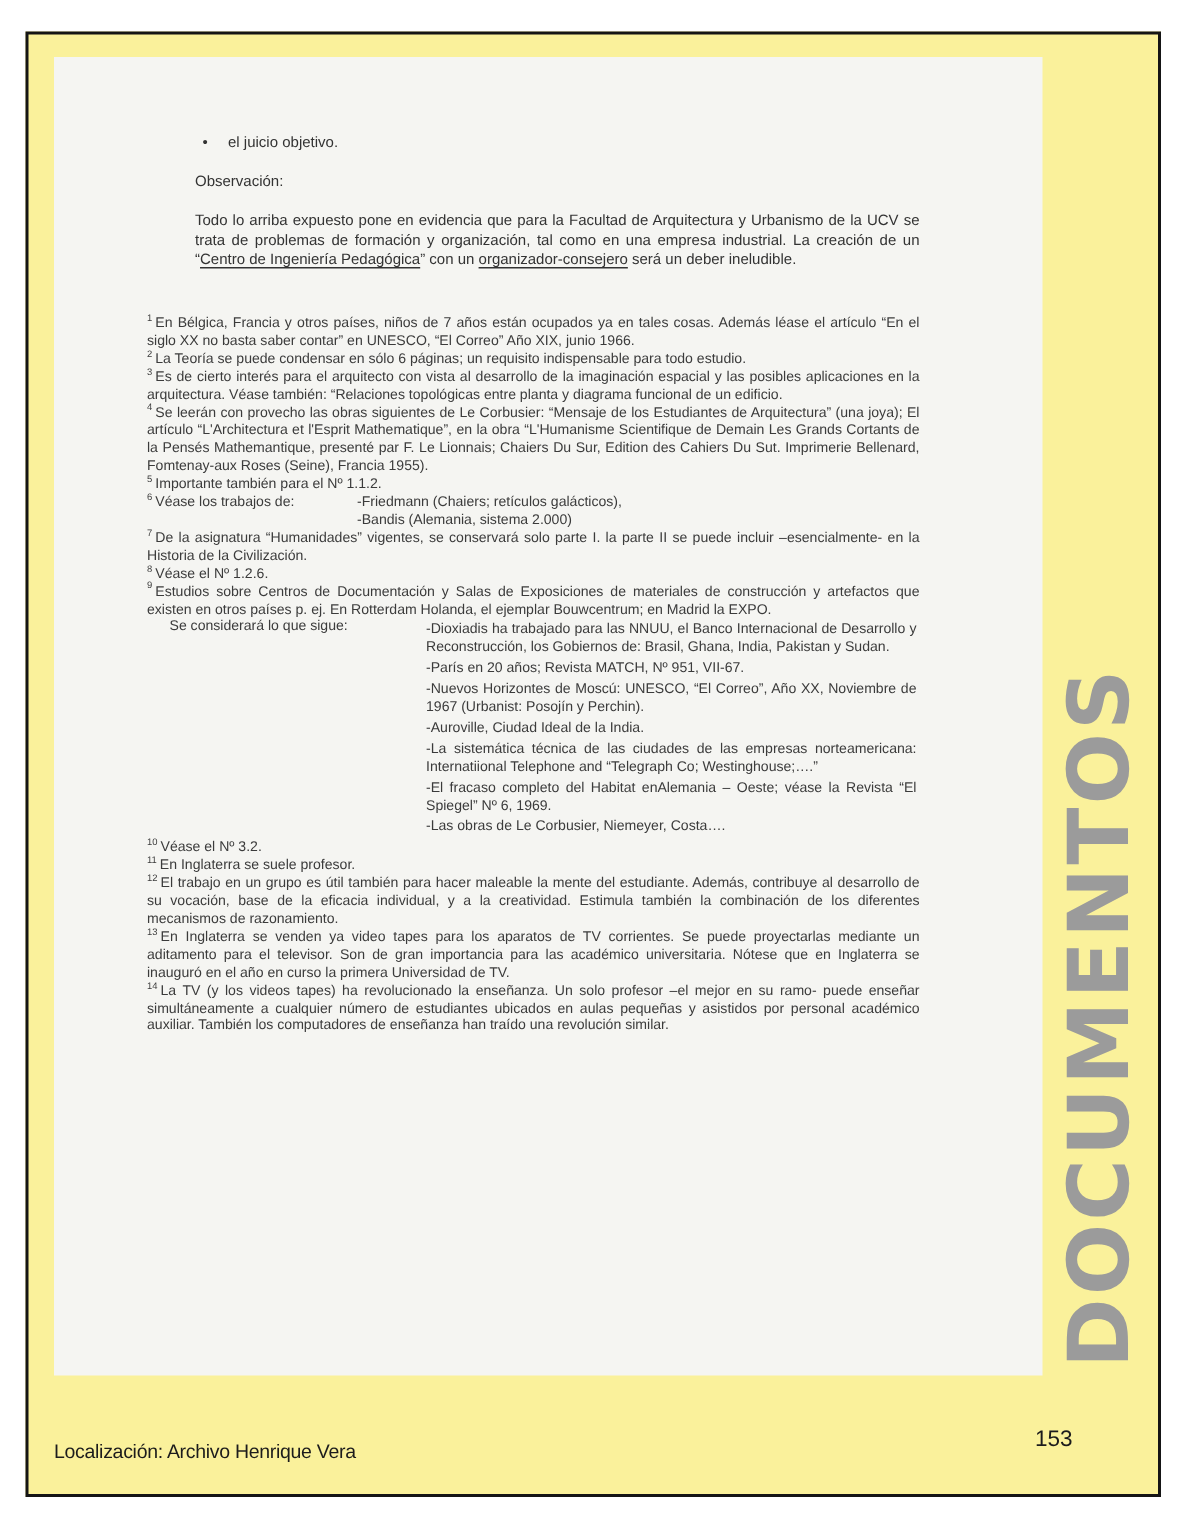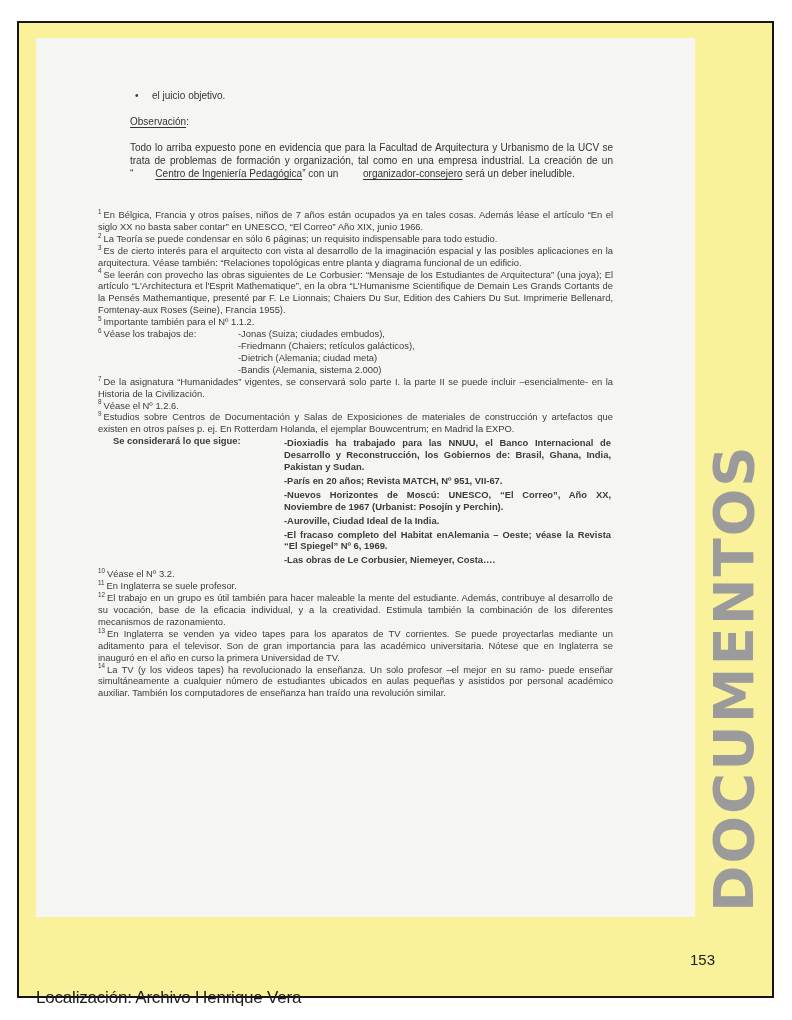--- a/index.html
+++ b/index.html
@@ -28,60 +28,60 @@
   .bullet-row {
     position: absolute; left: 135px; top: 89px; width: 320px;
     font-size: 10px; line-height: 13px; color: #333;
     display: flex;
   }
   .bullet-glyph { width: 17px; flex: 0 0 17px; }
   .observation {
     position: absolute; left: 130px; top: 116px;
     font-size: 10px; color: #333;
   }
-  .observation .u { text-decoration: underline; text-underline-offset: 2px; }
+  .observation .u { text-underline-offset: 2px; }
   .intro {
     position: absolute; left: 130px; top: 141px; width: 483px;
     font-size: 10px; line-height: 13.2px; text-align: justify; color: #333;
     margin: 0;
   }
-  .intro .u { text-decoration: underline; text-underline-offset: 2px; margin-left: 22px; }
+  .intro .u { text-decoration: underline; text-underline-offset: 2px; }
 
   
   .fns {
     position: absolute; left: 98px; top: 209px; width: 515px;
     font-size: 9.4px; line-height: 11.9px; color: #3b3b3b;
   }
   .fn { margin: 0; text-align: justify; }
   .fn sup, .fn-label sup {
     font-size: 6.3px; vertical-align: super; line-height: 0; padding-right: 2px;
   }
   .fn-row { display: flex; }
   .fn-label { flex: 0 0 140px; width: 140px; margin: 0; }
   .fn-list { flex: 1; margin: 0; }
   .fn-list p { margin: 0; }
-  .fn9-row { display: flex; padding-left: 15px; font-weight: bold; }
+  .fn9-row { display: flex; padding-left: 15px; }
   .fn9-label { flex: 0 0 169px; width: 169px; margin: 0; }
   .fn9-list { width: 331px; margin: 0; }
   .fn9-list p { margin: 2px; text-align: justify; }
 
   
   .vlabel {
     position: absolute; left: 701px; top: 912px;
     transform-origin: 0 0; transform: rotate(-90deg);
     white-space: nowrap;
     font-family: "DejaVu Sans", sans-serif;
     font-weight: bold; font-size: 56px; letter-spacing: 2px;
     color: #9B9B9B;
   }
 
   
   .footer-loc {
-    position: absolute; left: 36px; top: 988px;
-    font-size: 17px; letter-spacing: -0.2px; color: #1c1c1c;
+    position: absolute; left: 36px; top: 960px;
+    font-size: 13px; letter-spacing: -0.2px; color: #1c1c1c;
   }
   .page-num {
     position: absolute; left: 690px; top: 951px; width: 66px;
     text-align: left; font-size: 15px; color: #1c1c1c;
   }
 </style>
 </head>
 <body>
 
 <div id="root">
@@ -109,38 +109,37 @@
     <div class="fns" style="left:62px; top:171px;">
       <p class="fn"><sup>1</sup><span>En Bélgica, Francia y otros países, niños de 7 años están ocupados ya en tales cosas. Además léase el artículo “En el siglo XX no basta saber contar” en UNESCO, “El Correo” Año XIX, junio 1966.</span></p>
       <p class="fn"><sup>2</sup><span>La Teoría se puede condensar en sólo 6 páginas; un requisito indispensable para todo estudio.</span></p>
       <p class="fn"><sup>3</sup><span>Es de cierto interés para el arquitecto con vista al desarrollo de la imaginación espacial y las posibles aplicaciones en la arquitectura. Véase también: “Relaciones topológicas entre planta y diagrama funcional de un edificio.</span></p>
       <p class="fn"><sup>4</sup><span>Se leerán con provecho las obras siguientes de Le Corbusier: “Mensaje de los Estudiantes de Arquitectura” (una joya); El artículo “L'Architectura et l'Esprit Mathematique”, en la obra “L'Humanisme Scientifique de Demain Les Grands Cortants de la Pensés Mathemantique, presenté par F. Le Lionnais; Chaiers Du Sur, Edition des Cahiers Du Sut. Imprimerie Bellenard, Fomtenay-aux Roses (Seine), Francia 1955).</span></p>
       <p class="fn"><sup>5</sup><span>Importante también para el Nº 1.1.2.</span></p>
 
       <div class="fn-row">
         <p class="fn-label"><sup>6</sup><span>Véase los trabajos de:</span></p>
         <div class="fn-list">
-          <p>-Jonas (Suiza; ciudades embudos),</p>
           <p>-Friedmann (Chaiers; retículos galácticos),</p>
-          <p>-Dietrich (Alemania; ciudad meta)</p>
           <p>-Bandis (Alemania, sistema 2.000)</p>
         </div>
       </div>
 
       <p class="fn"><sup>7</sup><span>De la asignatura “Humanidades” vigentes, se conservará solo parte I.  la parte II se puede incluir –esencialmente- en la Historia de la Civilización.</span></p>
       <p class="fn"><sup>8</sup><span>Véase el Nº 1.2.6.</span></p>
       <p class="fn"><sup>9</sup><span>Estudios sobre Centros de Documentación y Salas de Exposiciones de materiales de construcción y artefactos que existen en otros países p. ej. En Rotterdam Holanda, el ejemplar Bouwcentrum; en Madrid la EXPO.</span></p>
 
       <div class="fn9-row">
         <p class="fn9-label">Se considerará lo que sigue:</p>
         <div class="fn9-list">
           <p>-Dioxiadis ha trabajado para las NNUU, el Banco Internacional de Desarrollo y Reconstrucción, los Gobiernos de: Brasil, Ghana, India, Pakistan y Sudan.</p>
           <p>-París en 20 años; Revista MATCH, Nº 951, VII-67.</p>
           <p>-Nuevos Horizontes de Moscú: UNESCO, “El Correo”, Año XX, Noviembre de 1967 (Urbanist: Posojín y Perchin).</p>
           <p>-Auroville, Ciudad Ideal de la India.</p>
+          <p>-La sistemática técnica de las ciudades de las empresas norteamericana: Internatiional Telephone and “Telegraph Co; Westinghouse;….”</p>
           <p>-El fracaso completo del Habitat enAlemania – Oeste; véase la Revista “El Spiegel” Nº 6, 1969.</p>
           <p>-Las obras de Le Corbusier, Niemeyer, Costa….</p>
         </div>
       </div>
 
       <p class="fn"><sup>10</sup><span>Véase el Nº 3.2.</span></p>
       <p class="fn"><sup>11</sup><span>En Inglaterra se suele profesor.</span></p>
       <p class="fn"><sup>12</sup><span>El trabajo en un grupo es útil también para hacer maleable la mente del estudiante. Además, contribuye al desarrollo de su vocación, base de la eficacia individual, y a la creatividad. Estimula también la combinación de los diferentes mecanismos de razonamiento.</span></p>
       <p class="fn"><sup>13</sup><span>En Inglaterra se venden ya video tapes para los aparatos de TV corrientes. Se puede proyectarlas mediante un aditamento para el televisor. Son de gran importancia para las académico universitaria. Nótese que en Inglaterra se inauguró en el año en curso la primera Universidad de TV.</span></p>
       <p class="fn"><sup>14</sup><span>La TV (y los videos tapes) ha revolucionado la enseñanza. Un solo profesor –el mejor en su ramo- puede enseñar simultáneamente a cualquier número de estudiantes ubicados en aulas pequeñas y asistidos por personal académico auxiliar. También los computadores de enseñanza han traído una revolución similar.</span></p>

